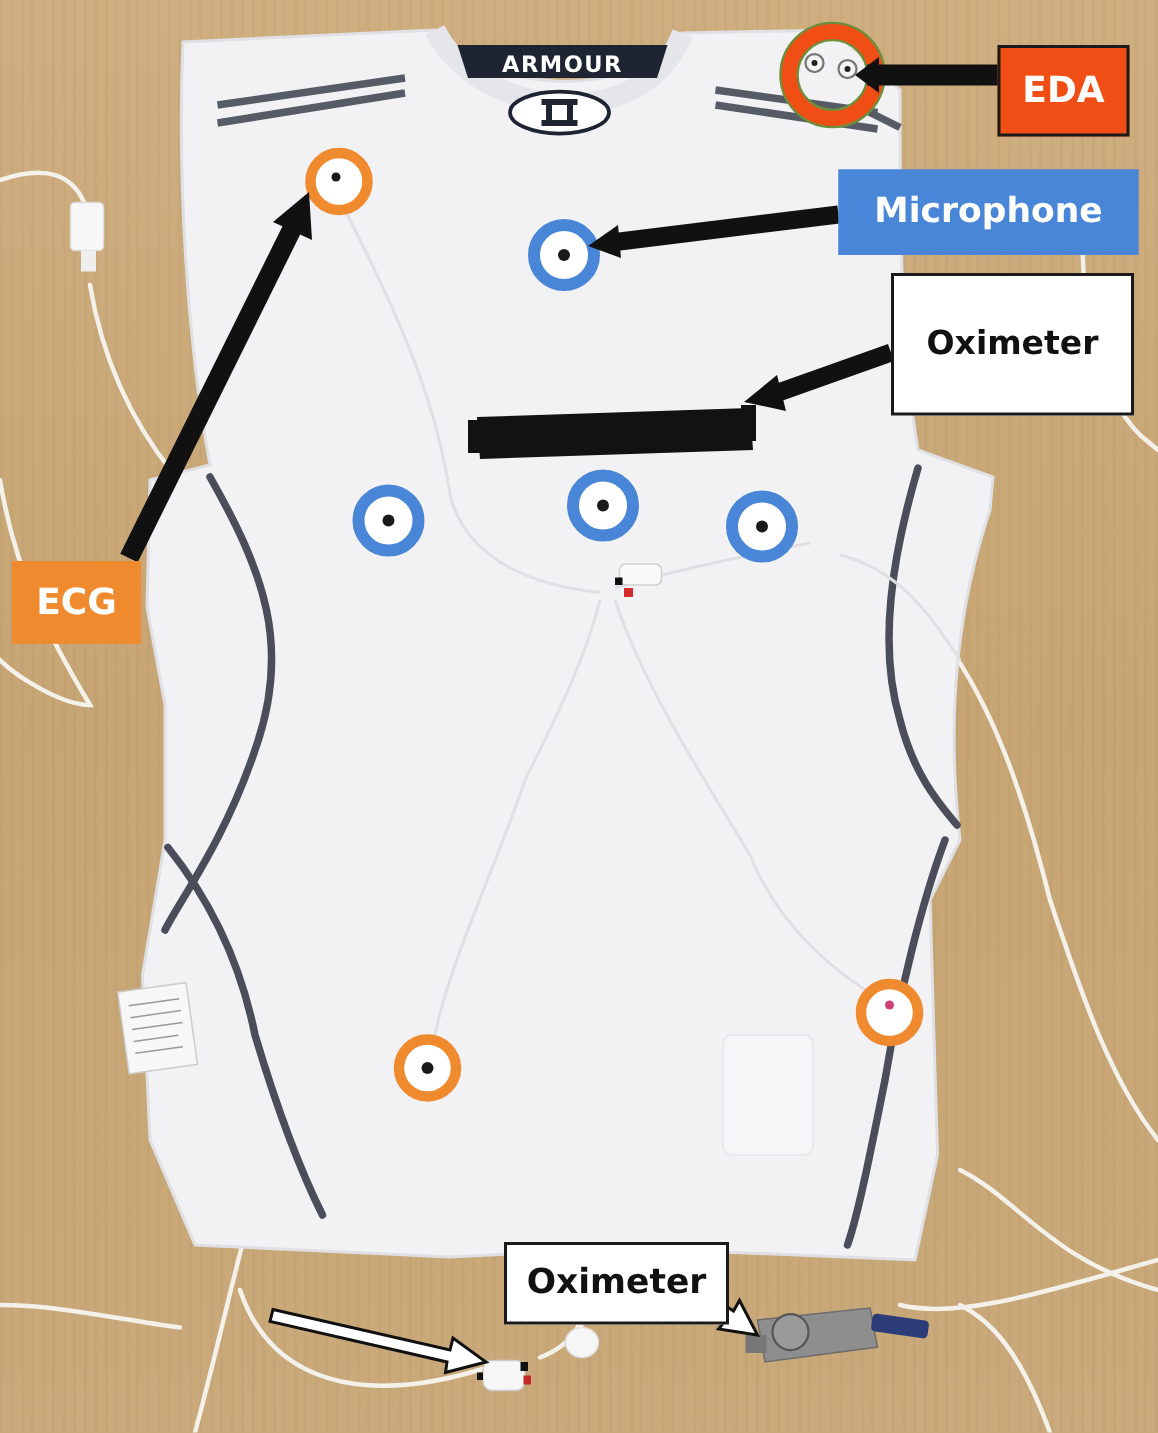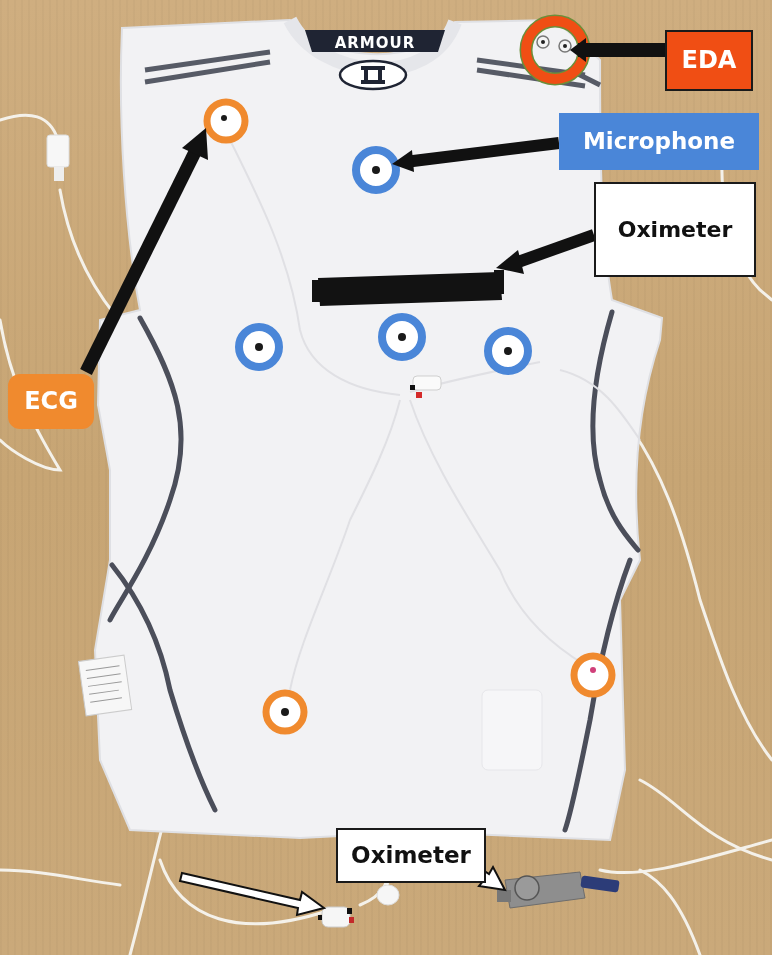--- a/index.html
+++ b/index.html
@@ -13,21 +13,21 @@
   svg.scene { position: absolute; left: 0; top: 0; }
   .label {
     position: absolute; box-sizing: border-box;
     display: flex; align-items: center; justify-content: center; text-align: center;
     font-family: "DejaVu Sans", sans-serif; font-weight: bold;
     border: 2px solid #1a1a1a; line-height: 1.15;
   }
   .label.eda { left: 665px; top: 30px; width: 88px; height: 61px; background: #f04e14; color: #ffffff; font-size: 24px; }
   .label.mic { left: 559px; top: 113px; width: 200px; height: 57px; background: #4a86d8; color: #ffffff; font-size: 23px; border-color: #4a86d8; }
   .label.breath { left: 594px; top: 182px; width: 162px; height: 95px; background: #ffffff; color: #111111; font-size: 22px; }
-  .label.ecg { left: 8px; top: 374px; width: 86px; height: 55px; background: #f08a2e; color: #ffffff; font-size: 24px; border-color: #f08a2e; border-radius: 12px; }
+  .label.ecg { left: 8px; top: 374px; width: 86px; height: 55px; background: #f08a2e; color: #ffffff; font-size: 24px; border-color: #f08a2e; }
   .label.emg { left: 84px; top: 854px; width: 98px; height: 56px; background: #ffffff; color: #111111; font-size: 23px; }
   .label.oxi { left: 336px; top: 828px; width: 150px; height: 55px; background: #ffffff; color: #111111; font-size: 23px; }
   .label span { display: block; }
 </style>
 </head>
 <body>
 
 <div class="stage">
 
   <svg class="scene" width="772" height="955" viewBox="0 0 772 955">

